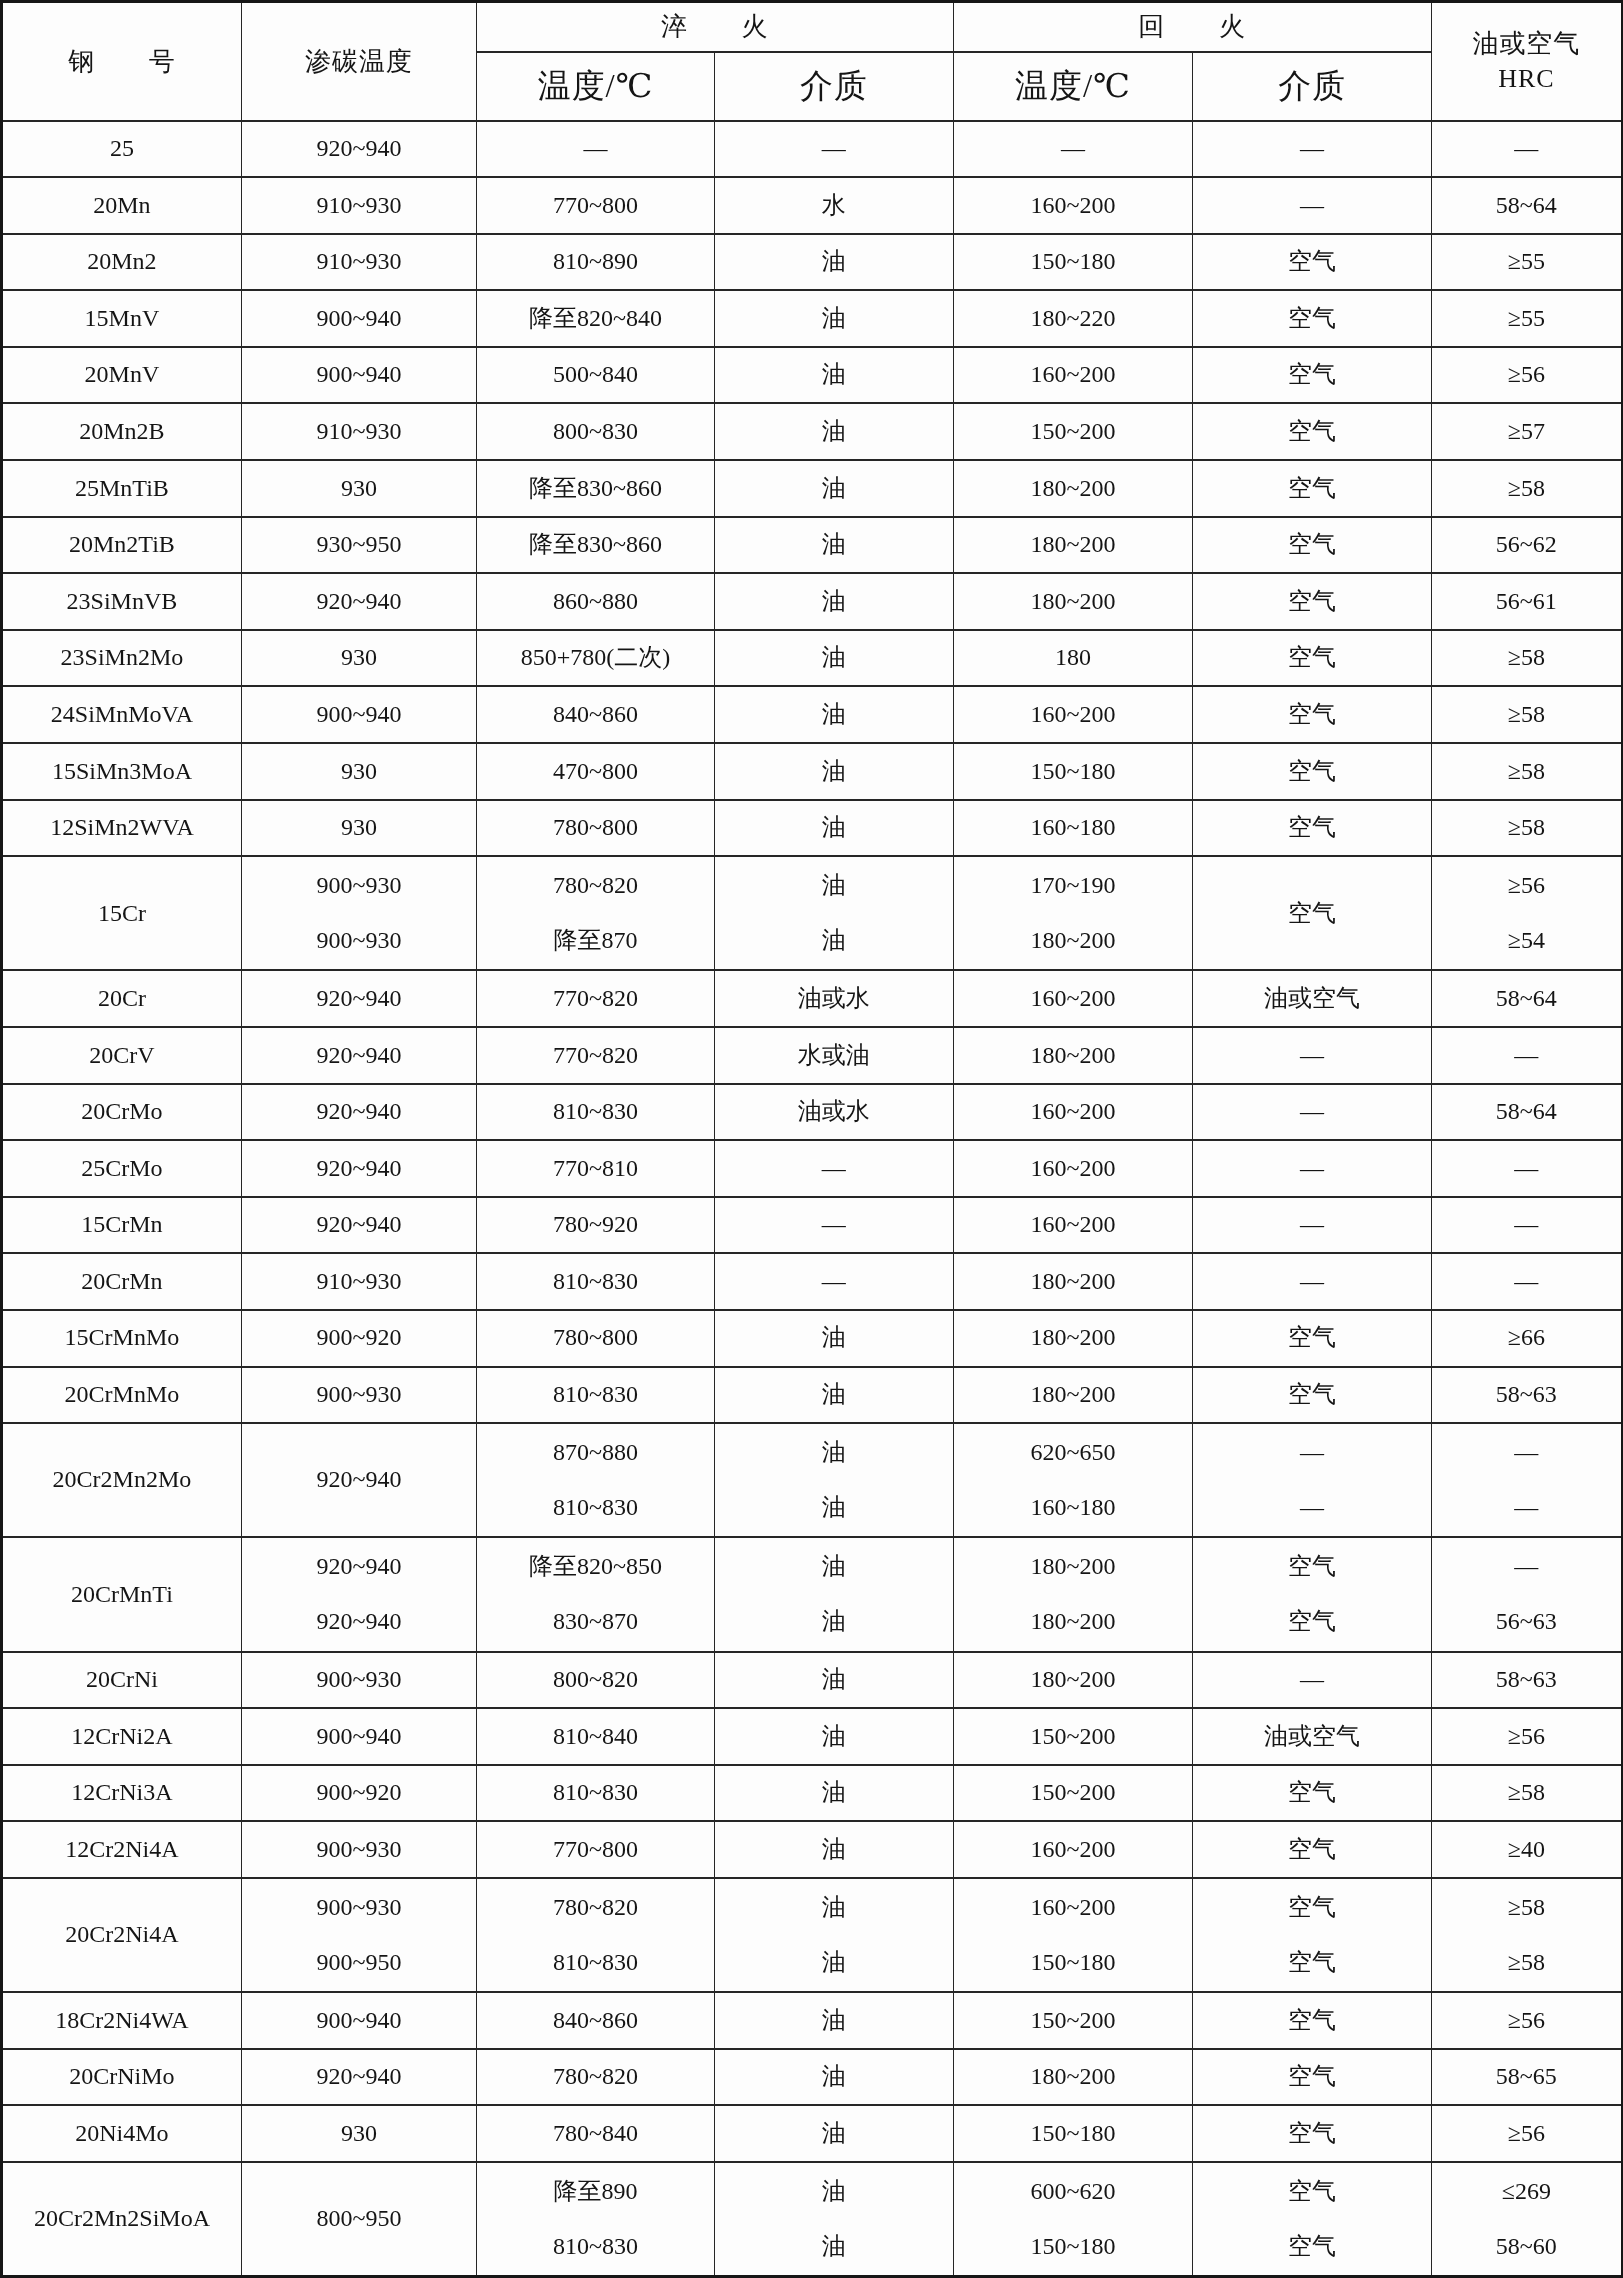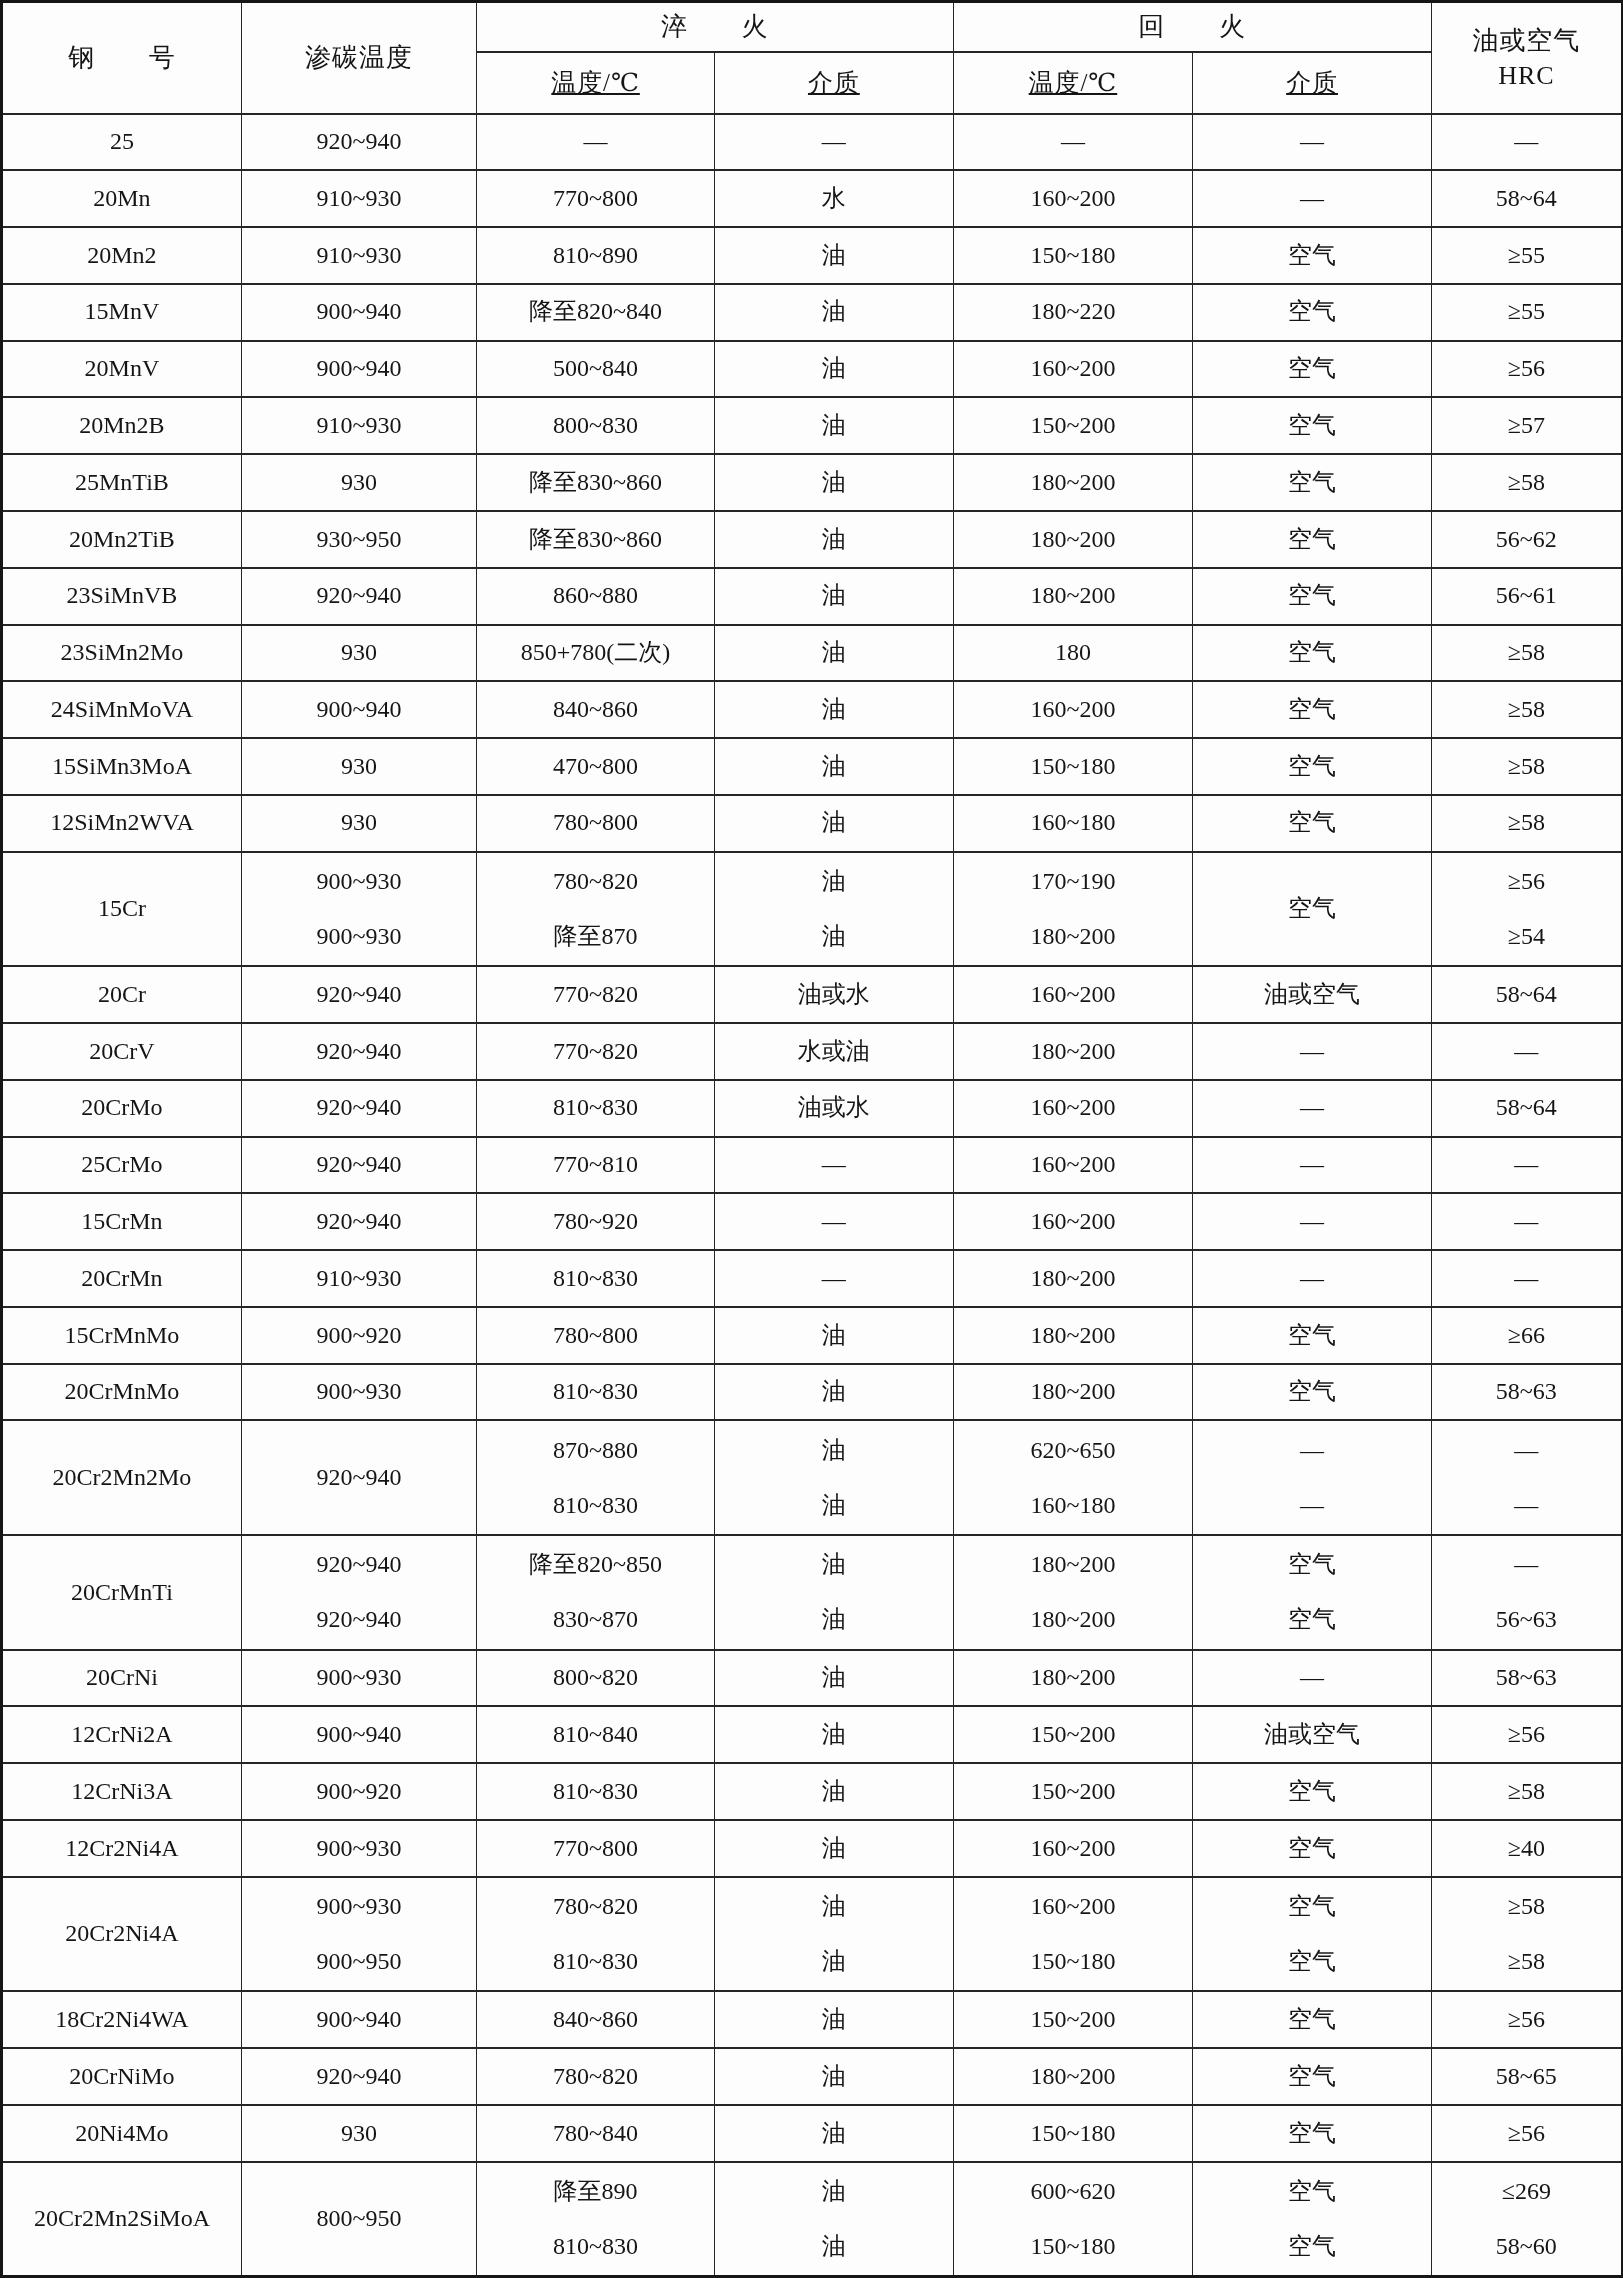--- a/index.html
+++ b/index.html
@@ -14,21 +14,21 @@
   th, td {
     border: 1.8px solid #262626;
     border-top-width: 2.7px; border-bottom-width: 2.7px;
     text-align: center; vertical-align: middle;
     font-weight: normal;
     font-size: 24px;
     overflow: hidden;
   }
   table { border: 3.6px solid #161616; }
   thead tr.hrow1 th { height: 50px; font-size: 26px; }
-  thead tr.hrow2 th { height: 62px; font-size: 25px; text-decoration: underline; }
+  thead tr.hrow2 th { height: 69px; font-size: 33px; }
   thead th { letter-spacing: 0.9px; }
   .hardness-head .line { line-height: 1.35; }
   tbody tr.single td { height: 56px; }
   tbody tr.double td { height: 113px; }
   td .val { line-height: 1.15; }
   tbody tr.double td.two .val {
     height: 55px; line-height: 55px;
   }
   col.c-steel   { width: 14.8%; }
   col.c-carb    { width: 14.5%; }

